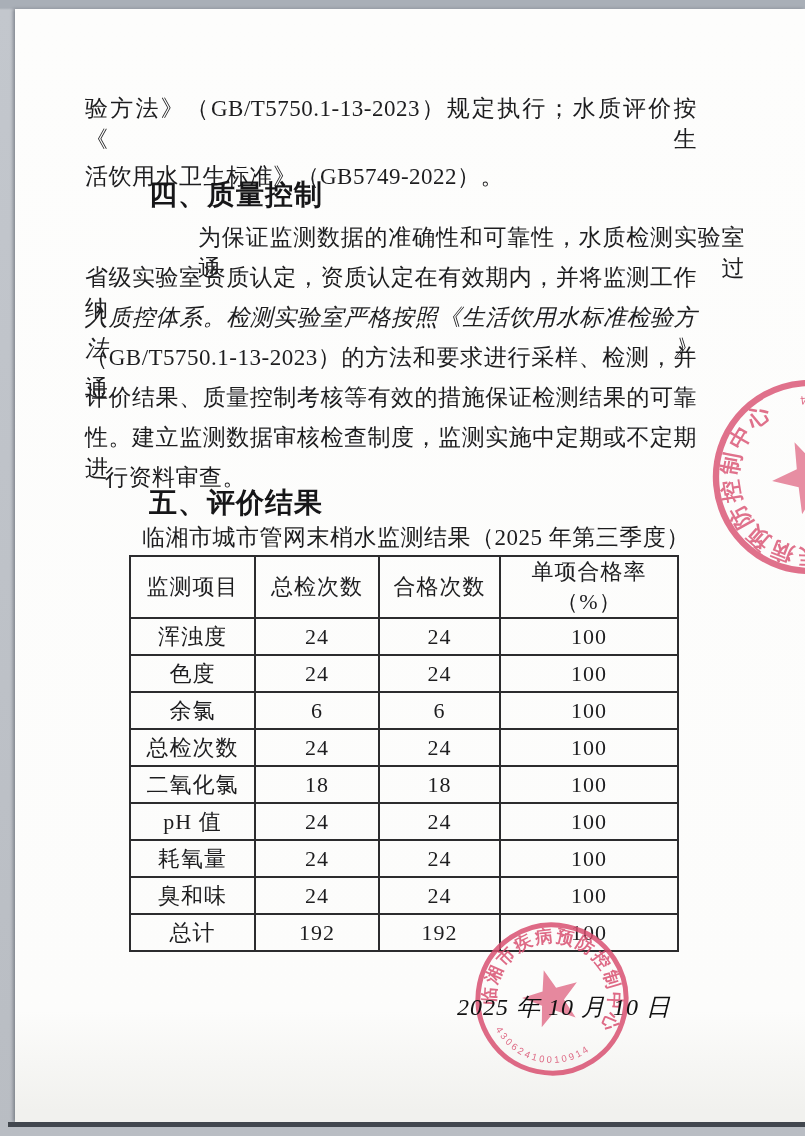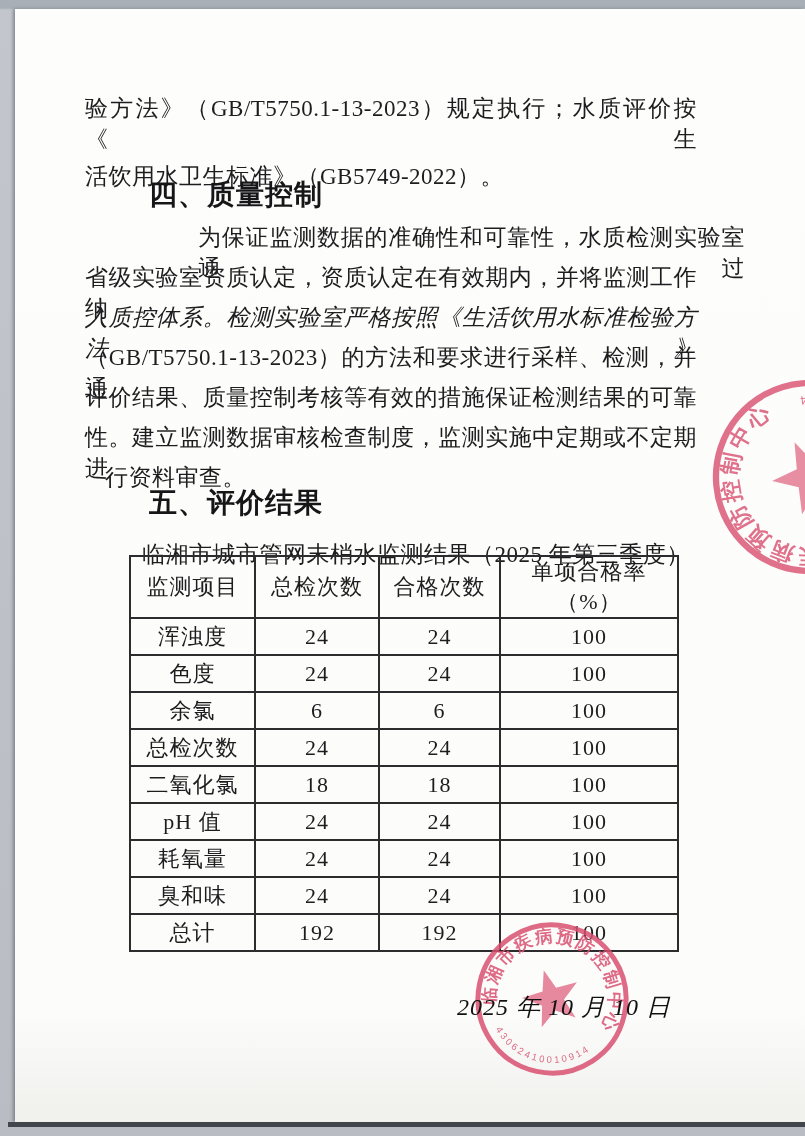--- a/index.html
+++ b/index.html
@@ -52,21 +52,21 @@
     <div class="heading" style="left:134px; top:167px;">四、质量控制</div>
     <div class="line j" style="left:135px; top:213px; width:547px;margin-left:48px;">为保证监测数据的准确性和可靠性，水质检测实验室通过</div>
     <div class="line j" style="left:70px; top:253px; width:612px;">省级实验室资质认定，资质认定在有效期内，并将监测工作纳</div>
     <div class="line j" style="left:70px; top:293px; width:612px;font-style:italic;">入质控体系。检测实验室严格按照《生活饮用水标准检验方法》</div>
     <div class="line j" style="left:70px; top:333px; width:612px;">（GB/T5750.1-13-2023）的方法和要求进行采样、检测，并通</div>
     <div class="line j" style="left:70px; top:373px; width:612px;">评价结果、质量控制考核等有效的措施保证检测结果的可靠</div>
     <div class="line j" style="left:70px; top:413px; width:612px;">性。建立监测数据审核检查制度，监测实施中定期或不定期进</div>
     <div class="line" style="left:70px; top:453px;margin-left:20px;">行资料审查。</div>
 
     <div class="heading" style="left:134px; top:475px;">五、评价结果</div>
-    <div class="line" style="left:127px; top:513px;margin-top:17px;">临湘市城市管网末梢水监测结果（2025 年第三季度）</div>
+    <div class="line" style="left:127px; top:513px;">临湘市城市管网末梢水监测结果（2025 年第三季度）</div>
 
     <table class="results">
       <colgroup>
           <col class="c1">
           <col class="c2">
           <col class="c3">
           <col class="c4">
         </colgroup>
       <tbody>
           <tr>

